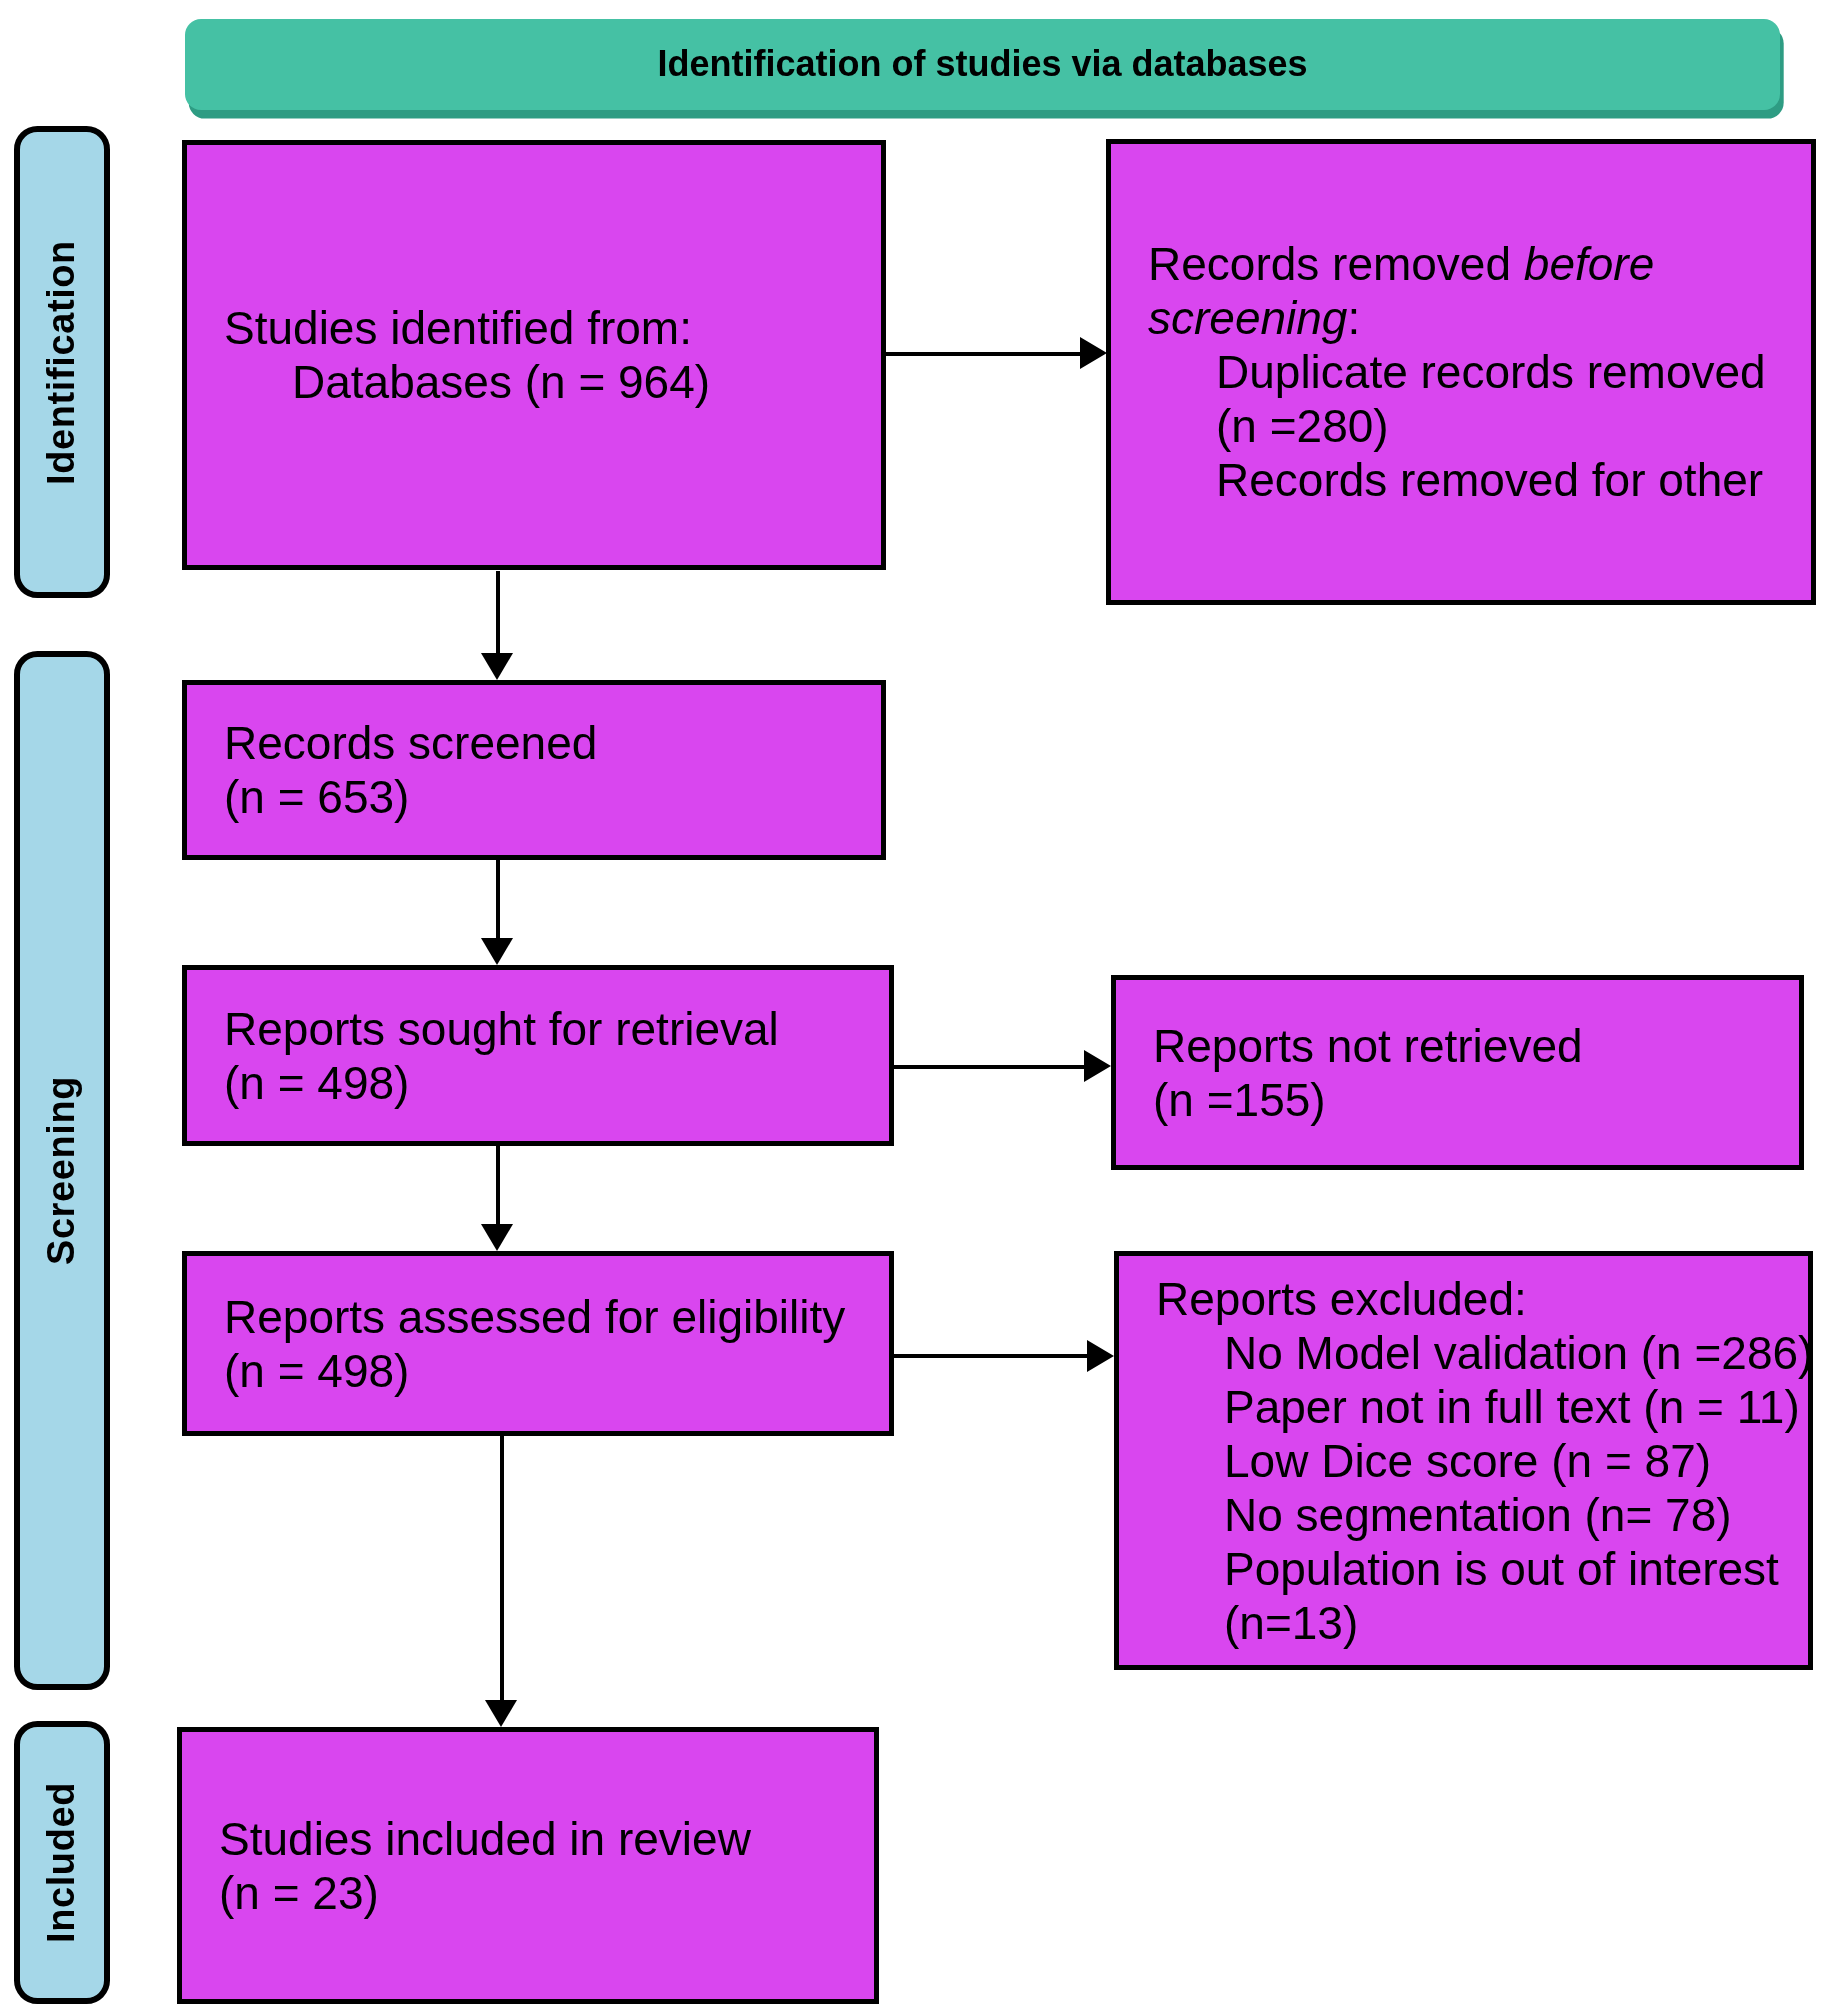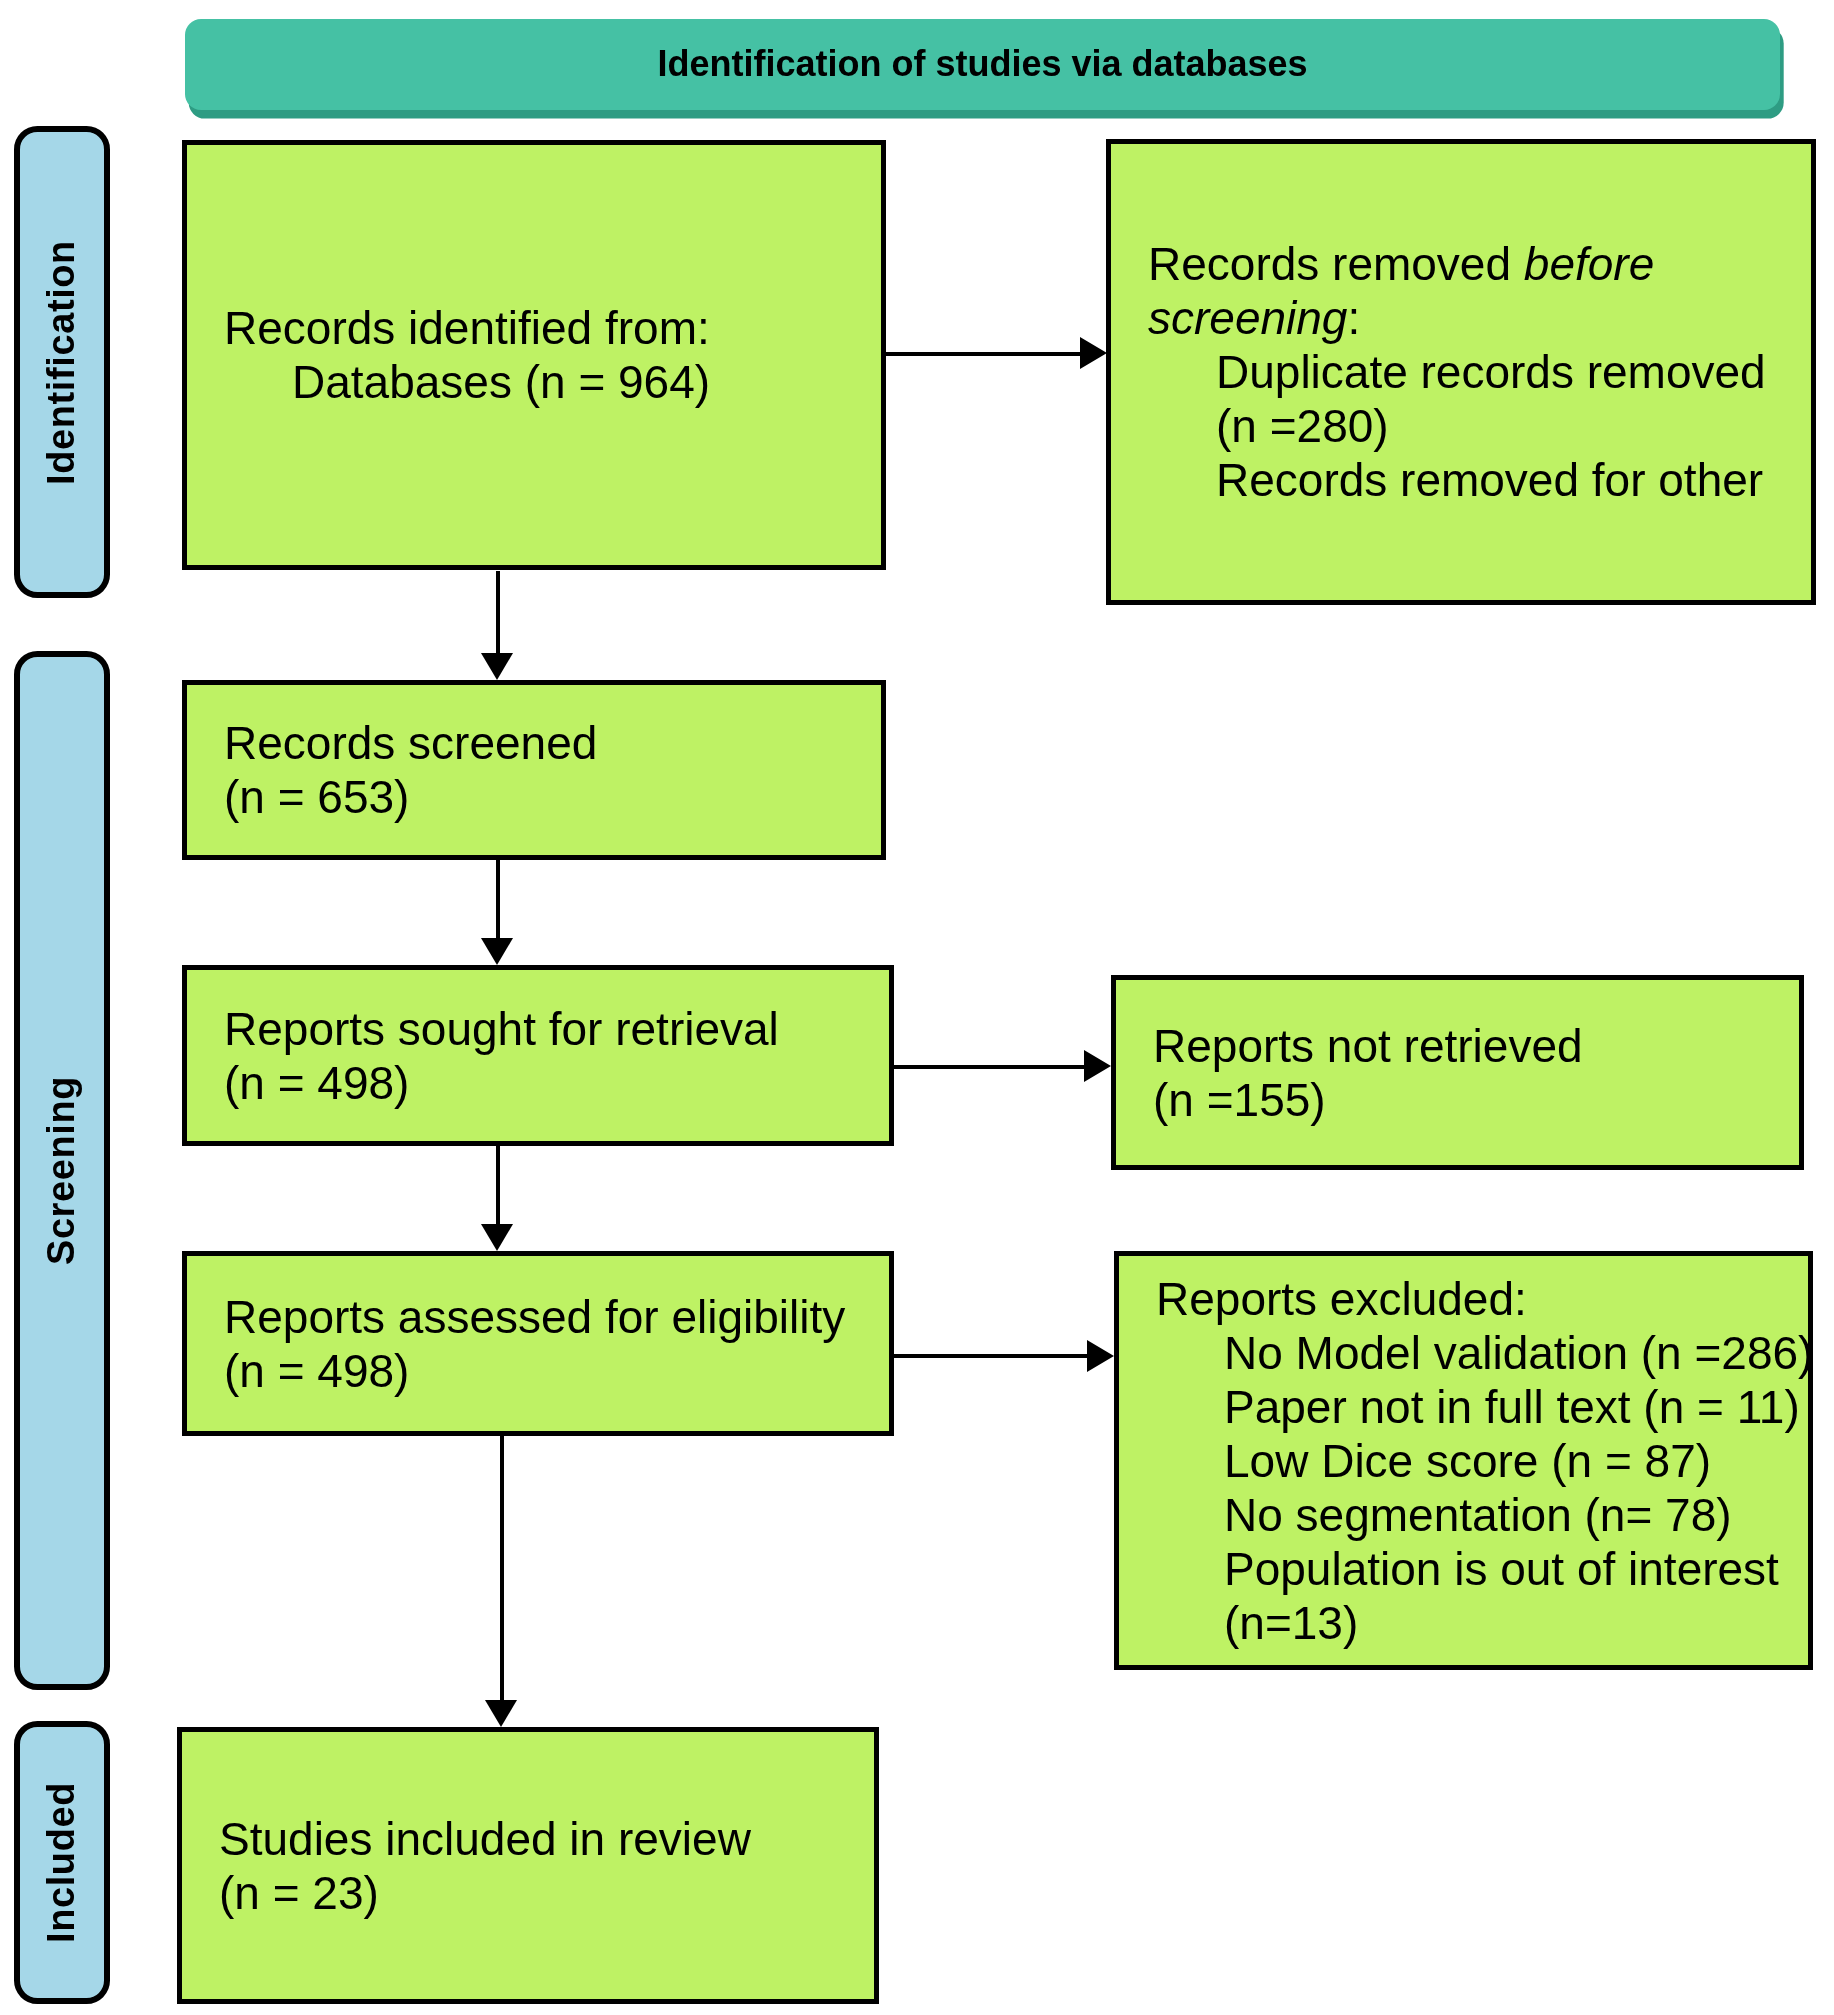--- a/index.html
+++ b/index.html
@@ -26,21 +26,21 @@
   }
   .stage span{
     transform:rotate(-90deg);white-space:nowrap;
     font-size:38px;font-weight:bold;letter-spacing:0.6px;
   }
   #stage-identification{top:126px;height:472px;}
   #stage-screening{top:651px;height:1039px;}
   #stage-included{top:1721px;height:283px;}
   
   .fbox{
-    position:absolute;background:#bef264;border:5.5px solid #000;box-sizing:border-box;
+    position:absolute;background:#d946ef;border:5.5px solid #000;box-sizing:border-box;
     display:flex;flex-direction:column;justify-content:center;
     padding:12.3px 34px 12.3px 37px;font-size:46px;line-height:54px;
   }
   .fbox .line{white-space:nowrap;}
   .fbox .line.ind{padding-left:68px;}
   #box-records-identified{left:182px;top:140px;width:704px;height:430px;}
   #box-records-removed{left:1106px;top:139px;width:710px;height:466px;}
   #box-records-screened{left:182px;top:680px;width:704px;height:180px;}
   #box-reports-sought{left:182px;top:965px;width:712px;height:181px;}
   #box-reports-not-retrieved{left:1111px;top:975px;width:693px;height:195px;}
@@ -87,21 +87,21 @@
     <span>Identification</span>
   </div>
   <div class="stage" id="stage-screening">
     <span>Screening</span>
   </div>
   <div class="stage" id="stage-included">
     <span>Included</span>
   </div>
 
   <div class="fbox" id="box-records-identified">
-      <div class="line"><span>Records identified from:</span></div>
+      <div class="line"><span>Studies identified from:</span></div>
       <div class="line ind"><span>Databases (n = 964)</span></div>
     </div>
   <div class="fbox" id="box-records-removed">
       <div class="line"><span>Records removed </span><em>before</em></div>
       <div class="line"><em>screening</em><span>:</span></div>
       <div class="line ind"><span>Duplicate records removed</span></div>
       <div class="line ind"><span>(n =280)</span></div>
       <div class="line ind"><span>Records removed for other</span></div>
     </div>
   <div class="fbox" id="box-records-screened">

